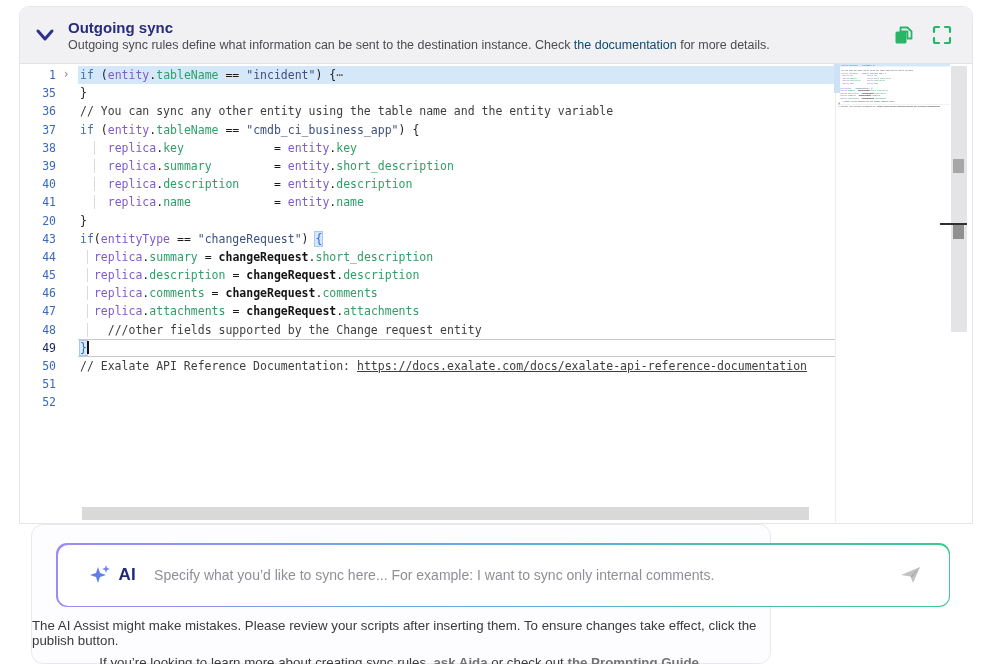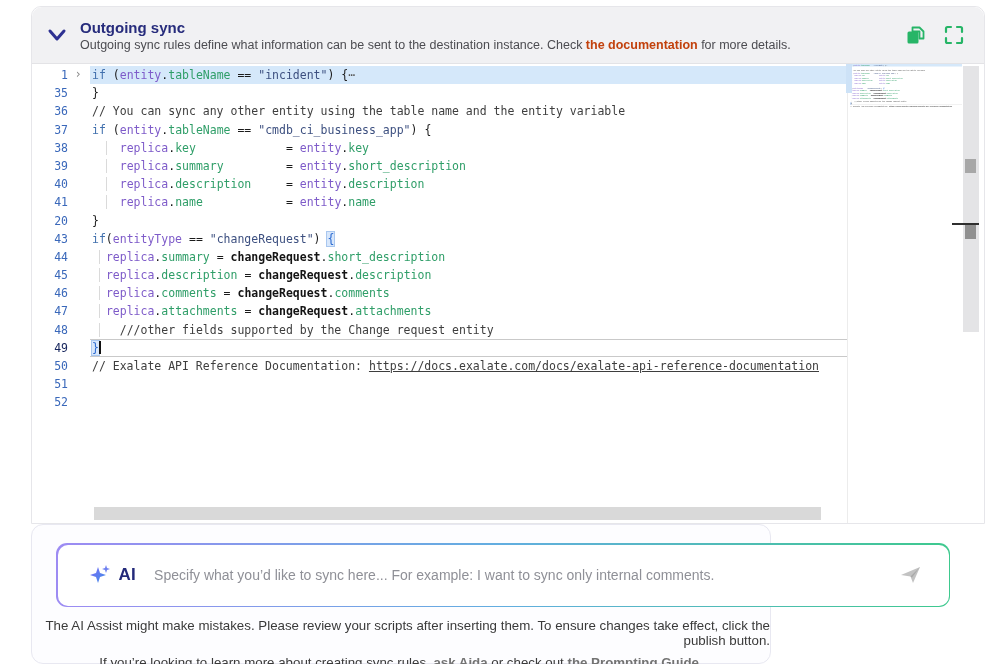--- a/index.html
+++ b/index.html
@@ -1,28 +1,28 @@
 <!DOCTYPE html>
 <html><head>
 <meta charset="utf-8">
 <style>
   html,body{margin:0;padding:0;background:#ffffff;}
   .page{position:relative;width:999px;height:664px;overflow:hidden;background:#fff;
         font-family:"Liberation Sans",sans-serif;}
 
   
-  .editor-card{position:absolute;left:31px;top:6px;width:954px;height:518px;
+  .editor-card{position:absolute;left:19px;top:6px;width:954px;height:518px;
     background:#fff;border:1px solid #e6e6ea;border-radius:10px 10px 0 0;box-sizing:border-box;overflow:hidden;}
   .panel-header{height:56px;background:#f1f1f3;display:flex;align-items:center;
     border-bottom:1px solid #e3e3e6;border-radius:10px 10px 0 0;}
   .chev{margin:0 12px 0 14px;flex:0 0 auto;cursor:pointer;}
   .header-text{flex:1;min-width:0;}
   .panel-title{font-size:15px;font-weight:bold;color:#272c7c;line-height:19px;margin-top:2px;}
   .panel-sub{font-size:12.5px;color:#4c4c51;line-height:17px;}
-  .doclink{color:#c2410c;font-weight:bold;text-decoration:none;cursor:pointer;}
+  .doclink{color:#0c4a6e;font-weight:normal;text-decoration:none;cursor:pointer;}
   .header-icons{display:flex;align-items:center;gap:18px;margin-right:20px;}
   .hicon{cursor:pointer;display:block;}
 
   
   .editor-body{position:relative;height:462px;background:#fff;
     font-family:"DejaVu Sans Mono","Liberation Mono",monospace;font-size:11.5px;color:#1b1b1b;}
   .code-lines{position:absolute;left:0;top:2px;width:816px;height:458px;
     border-right:1px solid #ececec;box-sizing:border-box;overflow:hidden;}
   .row{display:flex;height:18.2px;}
   .gut{flex:0 0 58px;display:flex;background:#fff;}
@@ -61,21 +61,21 @@
   .ai-card{position:absolute;left:31px;top:524px;width:740px;height:140px;box-sizing:border-box;
     background:#fdfdff;border:1px solid #e8e8f1;border-radius:12px;}
   .ai-input-wrap{margin:18px 0 0 24px;width:894px;height:64px;border-radius:11px;box-sizing:border-box;
     background:linear-gradient(90deg,#9d8bf3,#62aee0,#3ec98e);padding:1.5px;cursor:text;}
   .ai-input-inner{background:#fff;border-radius:10px;height:100%;box-sizing:border-box;
     display:flex;align-items:center;}
   .ai-logo{display:flex;align-items:center;margin-left:30px;flex:0 0 auto;}
   .ai-logo-text{font-size:17px;font-weight:800;color:#23297a;margin-left:5px;letter-spacing:.3px;}
   .ai-placeholder{margin-left:18px;font-size:14px;color:#8f9097;white-space:nowrap;overflow:hidden;}
   .send{margin-left:auto;margin-right:26px;flex:0 0 auto;cursor:pointer;}
-  .ai-footer1{margin-top:11px;text-align:right;font-size:13.3px;color:#3a3a3a;}
+  .ai-footer1{margin-top:11px;text-align:left;font-size:13.3px;color:#3a3a3a;}
   .ai-footer2{margin-top:7px;text-align:center;font-size:13.3px;color:#3a3a3a;}
   .green-link{color:#737373;font-weight:bold;cursor:pointer;text-decoration:none;}
 </style>
 </head>
 <body>
 
 <div class="page">
 
   <div class="editor-card">
 

